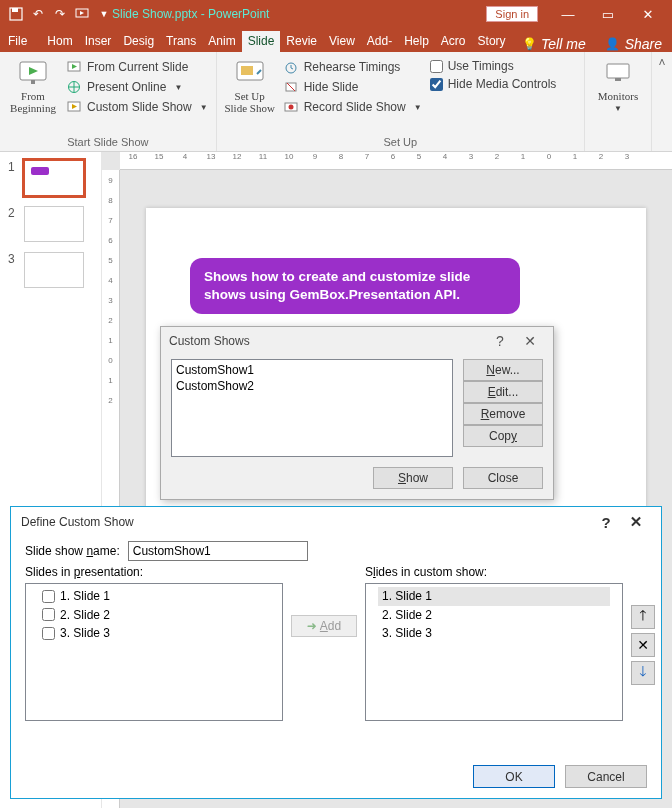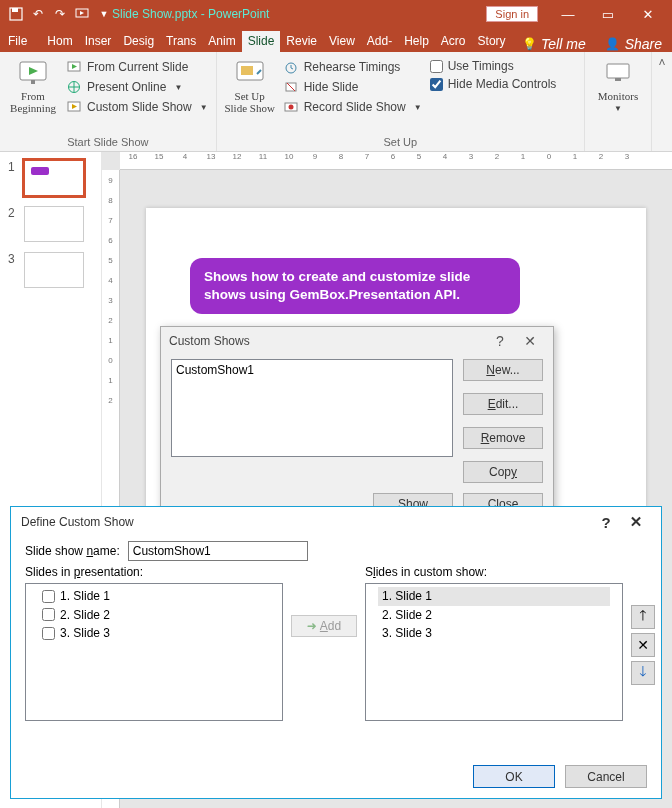--- a/index.html
+++ b/index.html
@@ -49,21 +49,21 @@
   .slide { position:absolute; left:44px; top:56px; width:500px; height:300px; background:#fff; box-shadow:0 0 4px rgba(0,0,0,.2);}
   .callout { position:absolute; left:44px; top:50px; width:330px; background:#9b2fc9; color:#fff; border-radius:12px; padding:10px 14px; font-weight:bold; font-size:13.5px; line-height:1.35;}
 
   
   .dlg1 { position:absolute; left:160px; top:326px; width:394px; background:#f0f0f0; border:1px solid #aaa; box-shadow:2px 2px 8px rgba(0,0,0,.25);}
   .dlg-title { height:28px; display:flex; align-items:center; padding:0 8px; color:#444; font-size:12px;}
   .dlg-title .spacer{flex:1;}
   .dlg-title .dctl{ width:30px; text-align:center; color:#555; font-size:14px;}
   .dlg1-body { padding:4px 10px 10px; display:flex; gap:10px;}
   .dlg1-list { flex:1; background:#fff; border:1px solid #828790; height:98px; padding:2px 4px; font-size:12px; line-height:1.35;}
-  .dlg1-btns { display:flex; flex-direction:column; gap:12px; width:80px;}
+  .dlg1-btns { display:flex; flex-direction:column; gap:0; width:80px;}
   .btn { background:#e1e1e1; border:1px solid #adadad; height:22px; font-size:12px; color:#333; display:flex; align-items:center; justify-content:center; cursor:pointer;}
   .btn u{ text-decoration:underline;}
   .dlg1-foot { display:flex; gap:10px; justify-content:flex-end; padding:0 10px 10px;}
   .dlg1-foot .btn{ width:80px;}
 
   
   .dlg2 { position:absolute; left:10px; top:506px; width:652px; height:293px; background:#fff; border:1px solid #18a0d6;}
   .dlg2-title { height:30px; display:flex; align-items:center; padding:0 10px; color:#333; font-size:12px;}
   .dlg2-title .spacer{flex:1;}
   .dlg2-title .dctl{ width:30px; text-align:center; font-size:15px; font-weight:bold;}
@@ -306,20 +306,21 @@
 <div class="dlg1">
   <div class="dlg-title">
     <span>Custom Shows</span>
     <span class="spacer"></span>
     <span class="dctl">?</span>
     <span class="dctl">✕</span>
   </div>
   <div class="dlg1-body">
     <div class="dlg1-list">
       <div>CustomShow1</div>
+      <div>CustomShow2</div>
     </div>
     <div class="dlg1-btns">
       <div class="btn">
           <span><u>N</u>ew...</span>
         </div>
       <div class="btn">
           <span><u>E</u>dit...</span>
         </div>
       <div class="btn">
           <span><u>R</u>emove</span>

